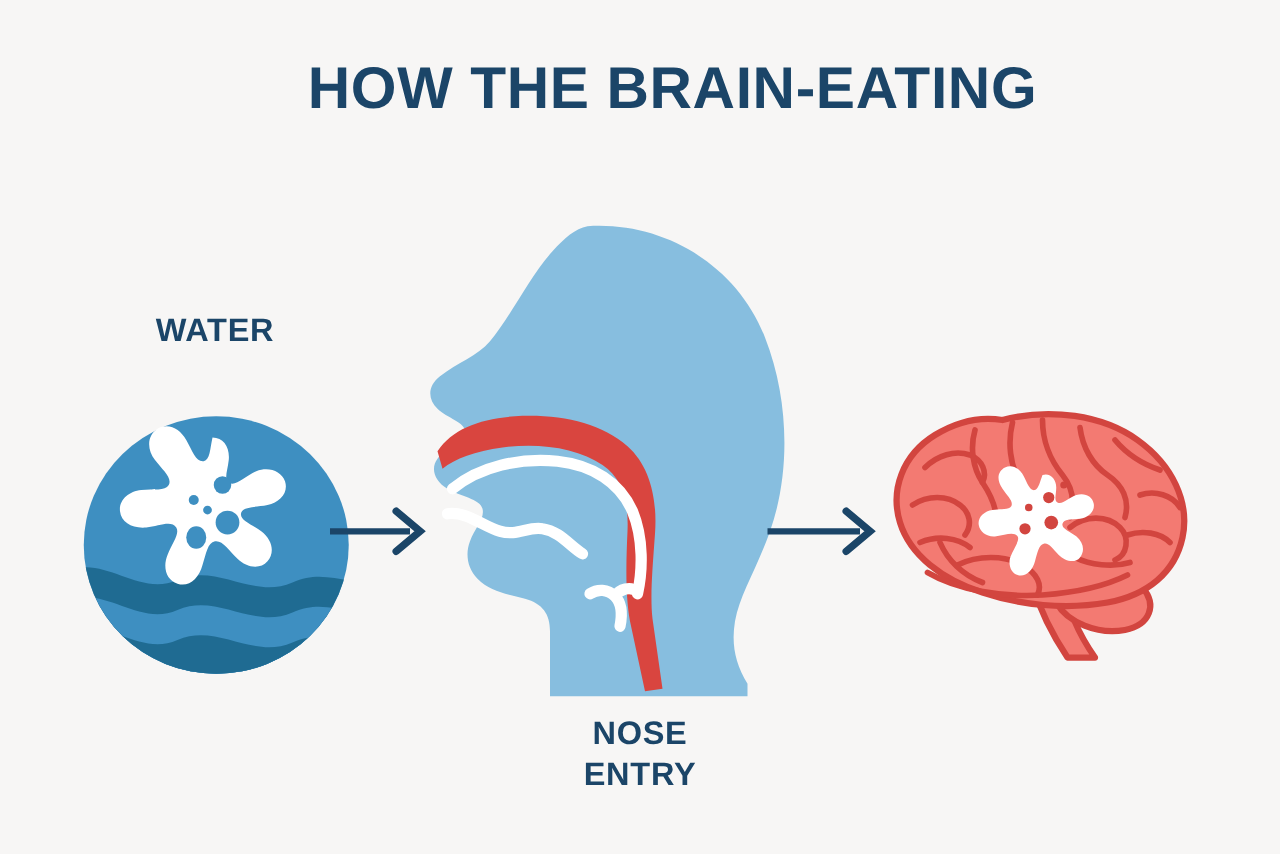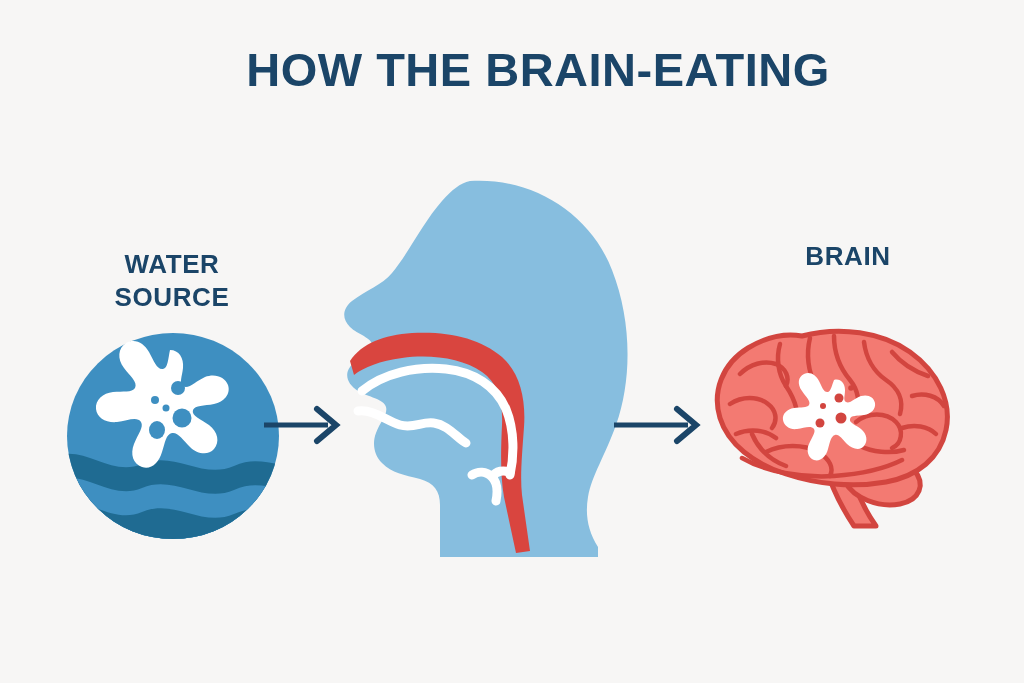--- a/index.html
+++ b/index.html
@@ -73,21 +73,20 @@
 <body>
 
 <div id="poster">
 
   <div class="title-block">
     <span class="title-line">HOW THE BRAIN-EATING</span>
   </div>
 
   <div class="stage-label" id="label-water">
     <span>WATER</span>
-    <span>SOURCE</span>
   </div>
 
   <div class="figure" id="fig-water">
     <svg width="222" height="212" viewBox="0 0 222 212" xmlns="http://www.w3.org/2000/svg">
       <defs>
         <clipPath id="waterCircleClip">
           <ellipse cx="111" cy="106" rx="106" ry="103"></ellipse>
         </clipPath>
       </defs>
 
@@ -196,30 +195,33 @@
 
       <path fill="none" stroke="#ffffff" stroke-width="9" stroke-linecap="round" stroke-linejoin="round" d="
         M152,300
         C158,296 166,296 172,302
         C177,307 178,316 176,326
         M172,302
         C176,296 184,294 190,298"></path>
     </svg>
   </div>
 
+  <div class="stage-label" id="label-nose">
+    <span>NOSE</span>
+    <span>ENTRY</span>
+  </div>
 
   <div class="arrow" id="arrow-2">
     <svg width="96" height="46" viewBox="0 0 96 46" xmlns="http://www.w3.org/2000/svg">
       <line x1="2" y1="23" x2="76" y2="23" stroke="#1b4568" stroke-width="5" stroke-linecap="butt"></line>
       <polyline points="65,7 84,23 65,39" fill="none" stroke="#1b4568" stroke-width="6" stroke-linecap="round" stroke-linejoin="miter"></polyline>
     </svg>
   </div>
 
   <div class="stage-label" id="label-brain">
-    <span>BRAIN</span>
   </div>
 
   <div class="figure" id="fig-brain">
     <svg width="262" height="208" viewBox="0 0 262 208" xmlns="http://www.w3.org/2000/svg">
 
       <path fill="#f37a72" stroke="#d2453f" stroke-width="5" stroke-linejoin="round" d="
         M120,142
         C126,162 136,182 148,200
         L170,200
         C156,180 148,160 146,142 Z"></path>

